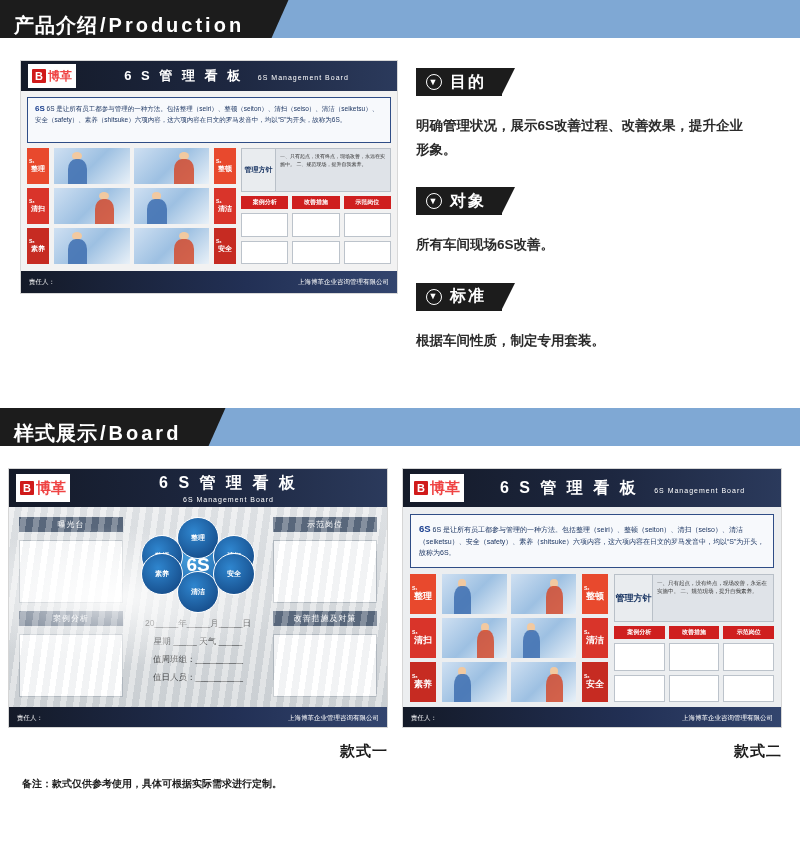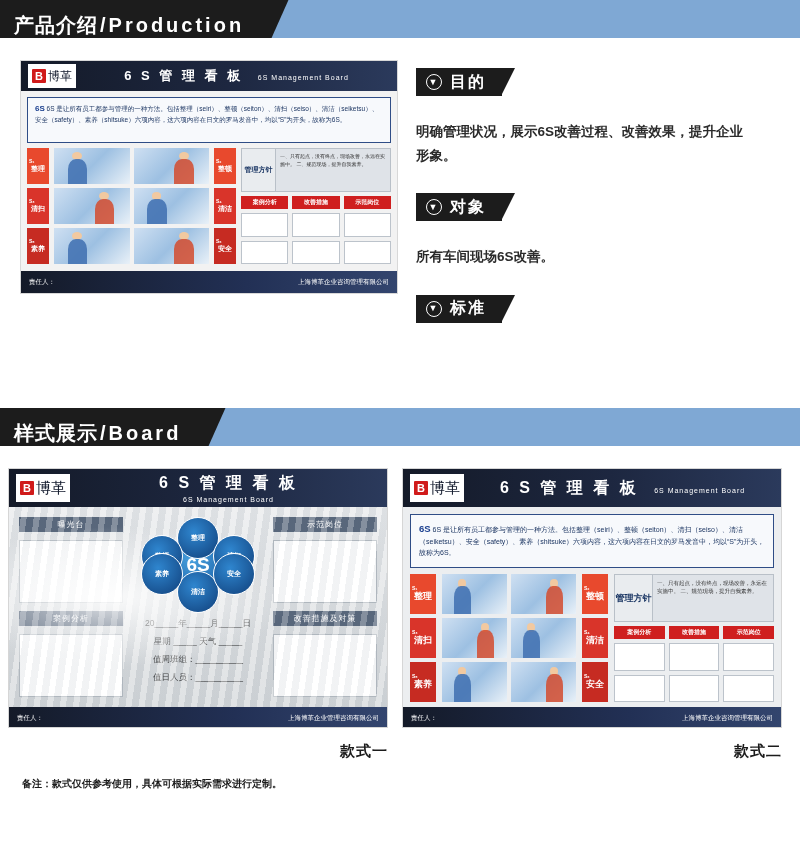--- a/index.html
+++ b/index.html
@@ -82,21 +82,21 @@
     display: flex;
     align-items: center;
     padding: 0 4px;
     margin-left: 3px;
   }
   .bd-logo .mark {
     background: #d01a1a; color: #fff; font-weight: bold;
     font-size: 11px; width: 14px; height: 14px; line-height: 14px;
     text-align: center; margin-right: 2px; border-radius: 1px;
   }
-  .bd-logo .nm { font-size: 12px; font-weight: normal; color: #0f172a; letter-spacing: 0px;}
+  .bd-logo .nm { font-size: 12px; font-weight: bold; color: #ef4444; letter-spacing: 0px;}
   .bd-title {
     flex: 1; text-align: center; color: #fff;
     font-size: 13px; font-weight: bold; letter-spacing: 3px;
   }
   .bd-title .sub { font-size: 7px; letter-spacing: 1px; font-weight: normal; display:inline-block; margin-left: 8px;}
 
   .bd-body { position: relative; height: 180px; background: #f2f2f2; padding: 6px; }
   .bd-desc {
     border: 1px solid #2f4d86;
     background: #f7f9fc;
@@ -173,21 +173,21 @@
     content: ""; position: absolute; right: -13px; top: 0;
     border-top: 28px solid #1c1c1c; border-right: 14px solid transparent;
   }
   .tag .circ {
     width: 16px; height: 16px; border-radius: 50%;
     border: 1.5px solid #fff; display: inline-flex;
     align-items: center; justify-content: center;
     margin-right: 8px; font-size: 9px; line-height: 1;
   }
   .info-text {
-    margin-top: 24px;
+    margin-top: 18px;
     font-size: 13.5px; line-height: 1.75; color: #2b2b2b; font-weight: bold;
     max-width: 330px;
   }
 
   
   .case-wrap { padding: 22px 0 0 0; }
   .case-row { display: flex; gap: 14px; padding: 0 8px; }
   .case-card { width: 380px; }
   .case-shot {
     height: 260px; border: 1px solid #d6d6d6; overflow: hidden; position: relative;
@@ -362,20 +362,21 @@
         <span class="circ">▼</span>
         <span>对象</span>
       </div>
       <div class="info-text">所有车间现场6S改善。</div>
     </div>
     <div class="info-block">
       <div class="tag">
         <span class="circ">▼</span>
         <span>标准</span>
       </div>
+      <div class="info-text">根据车间性质，制定专用套装。</div>
     </div>
   </div>
 </div>
 
 <div class="sec-header sec2">
   <div class="blk">
     <span>样式展示</span>
     <span class="slash">/</span>
     <span class="en">Board</span>
   </div>

